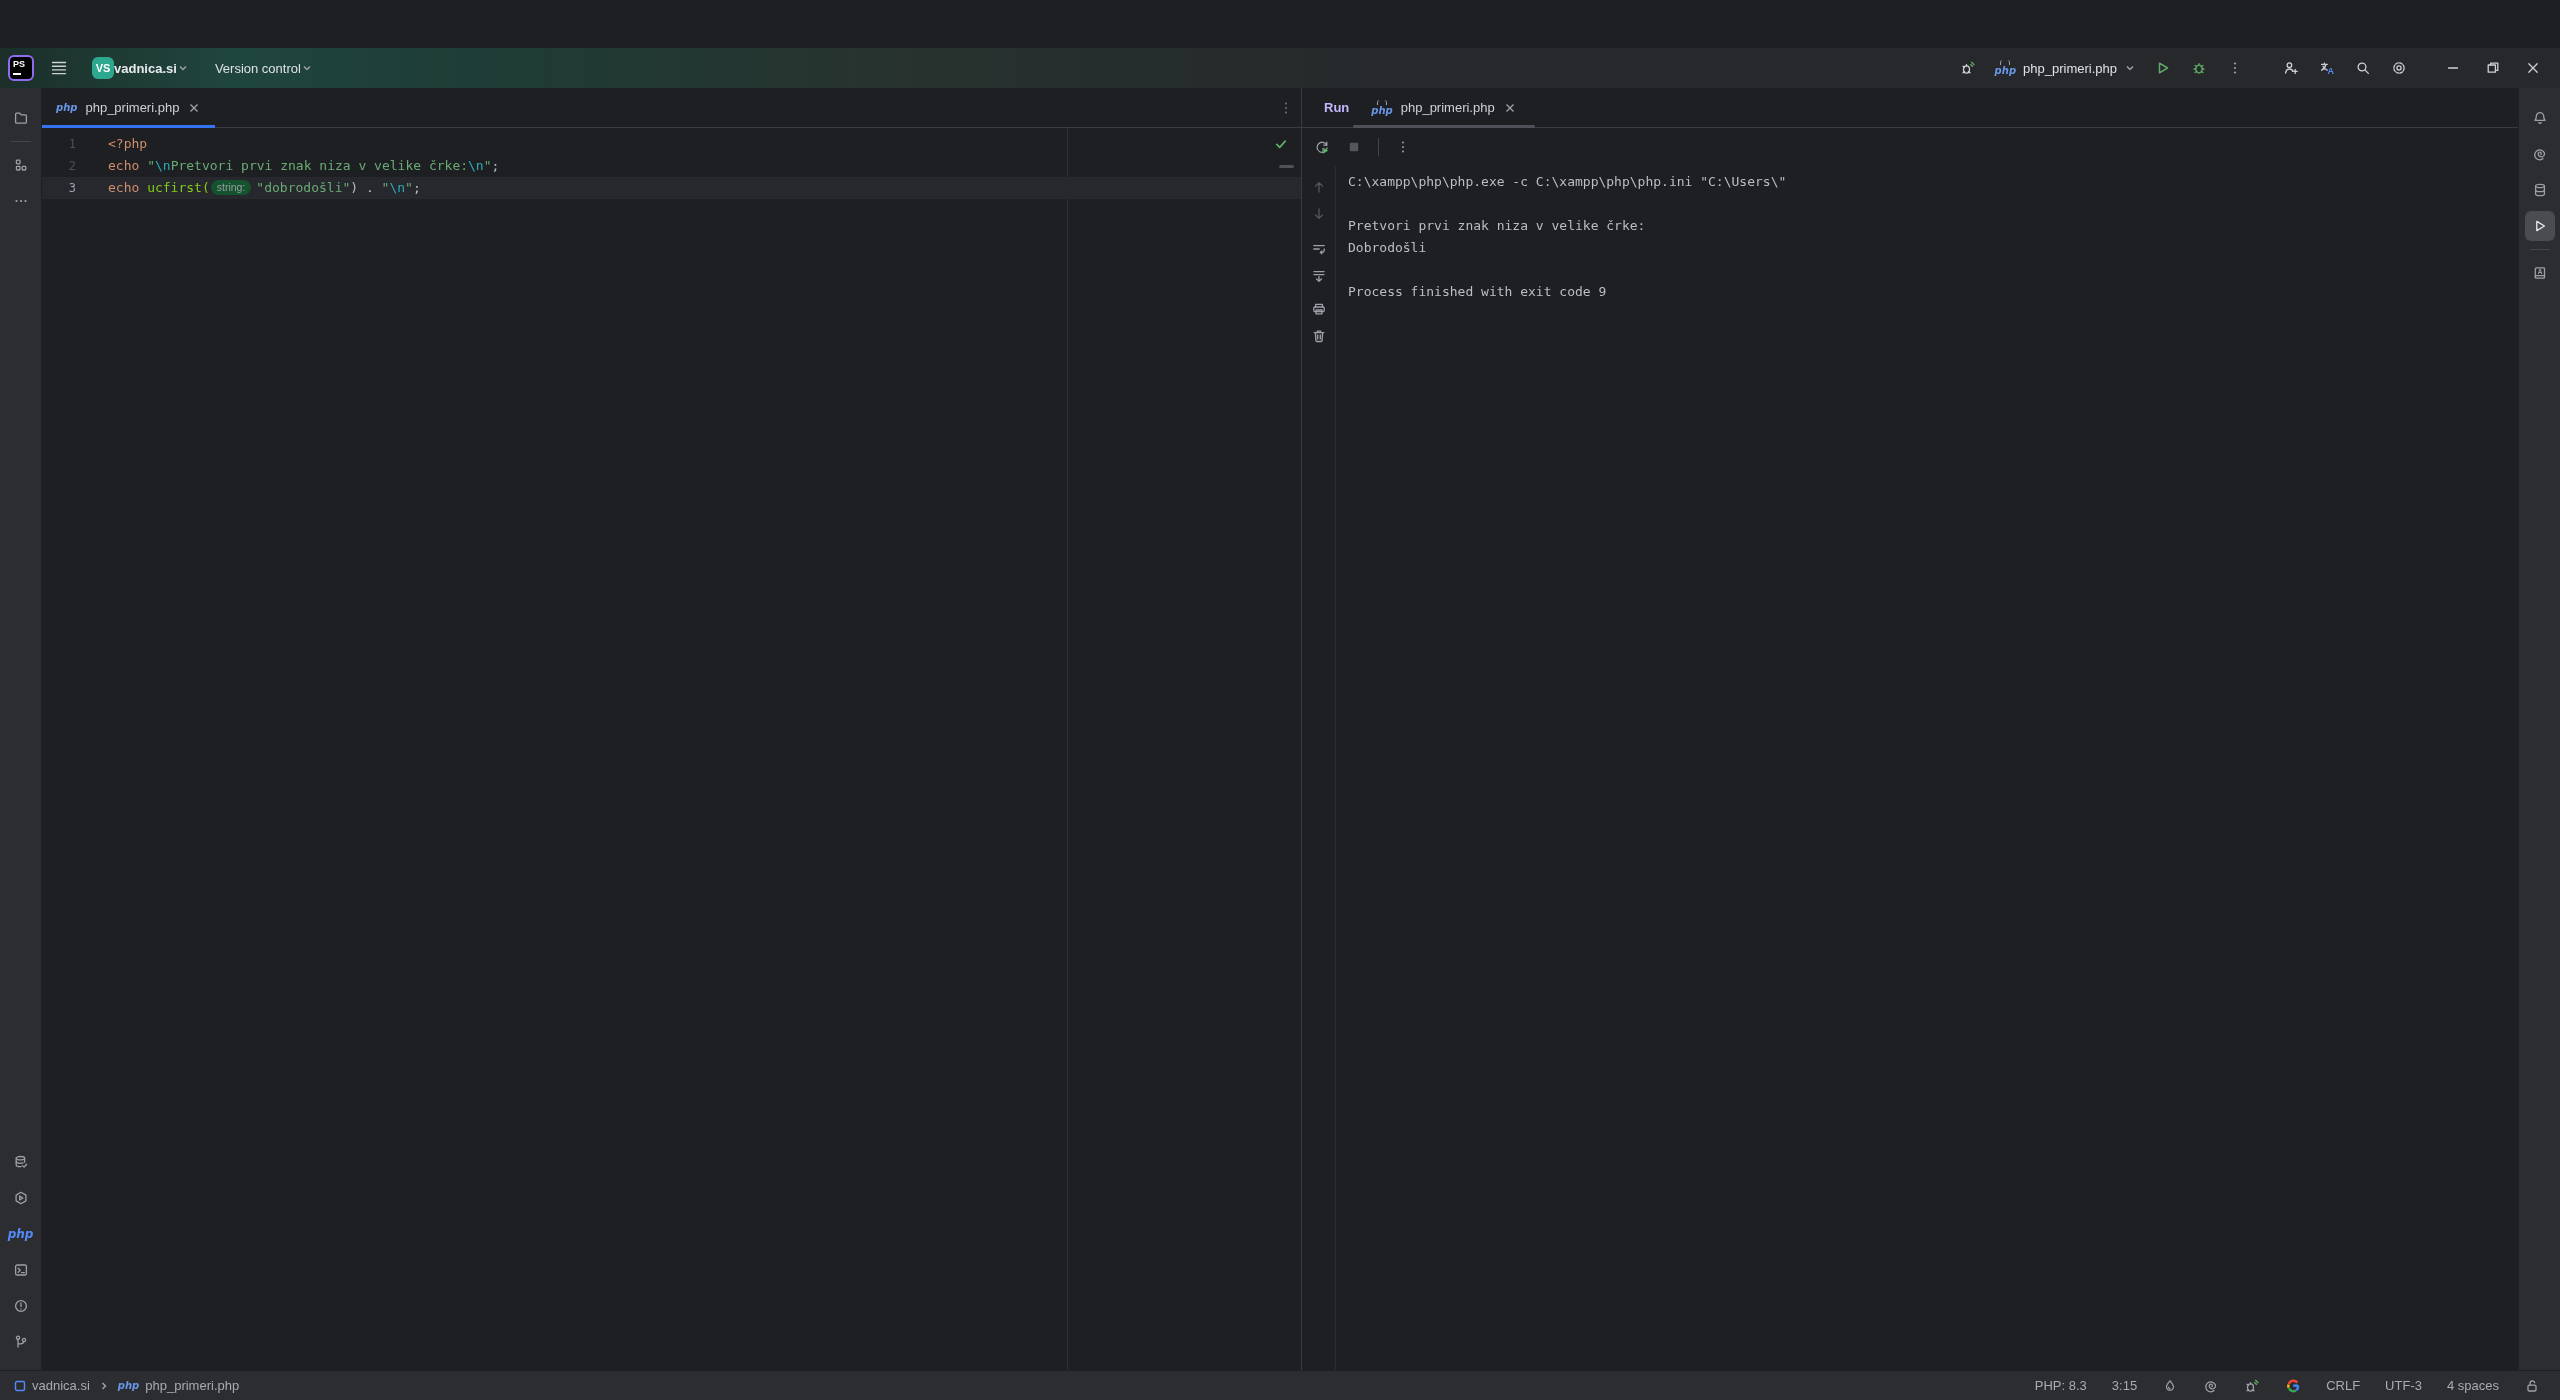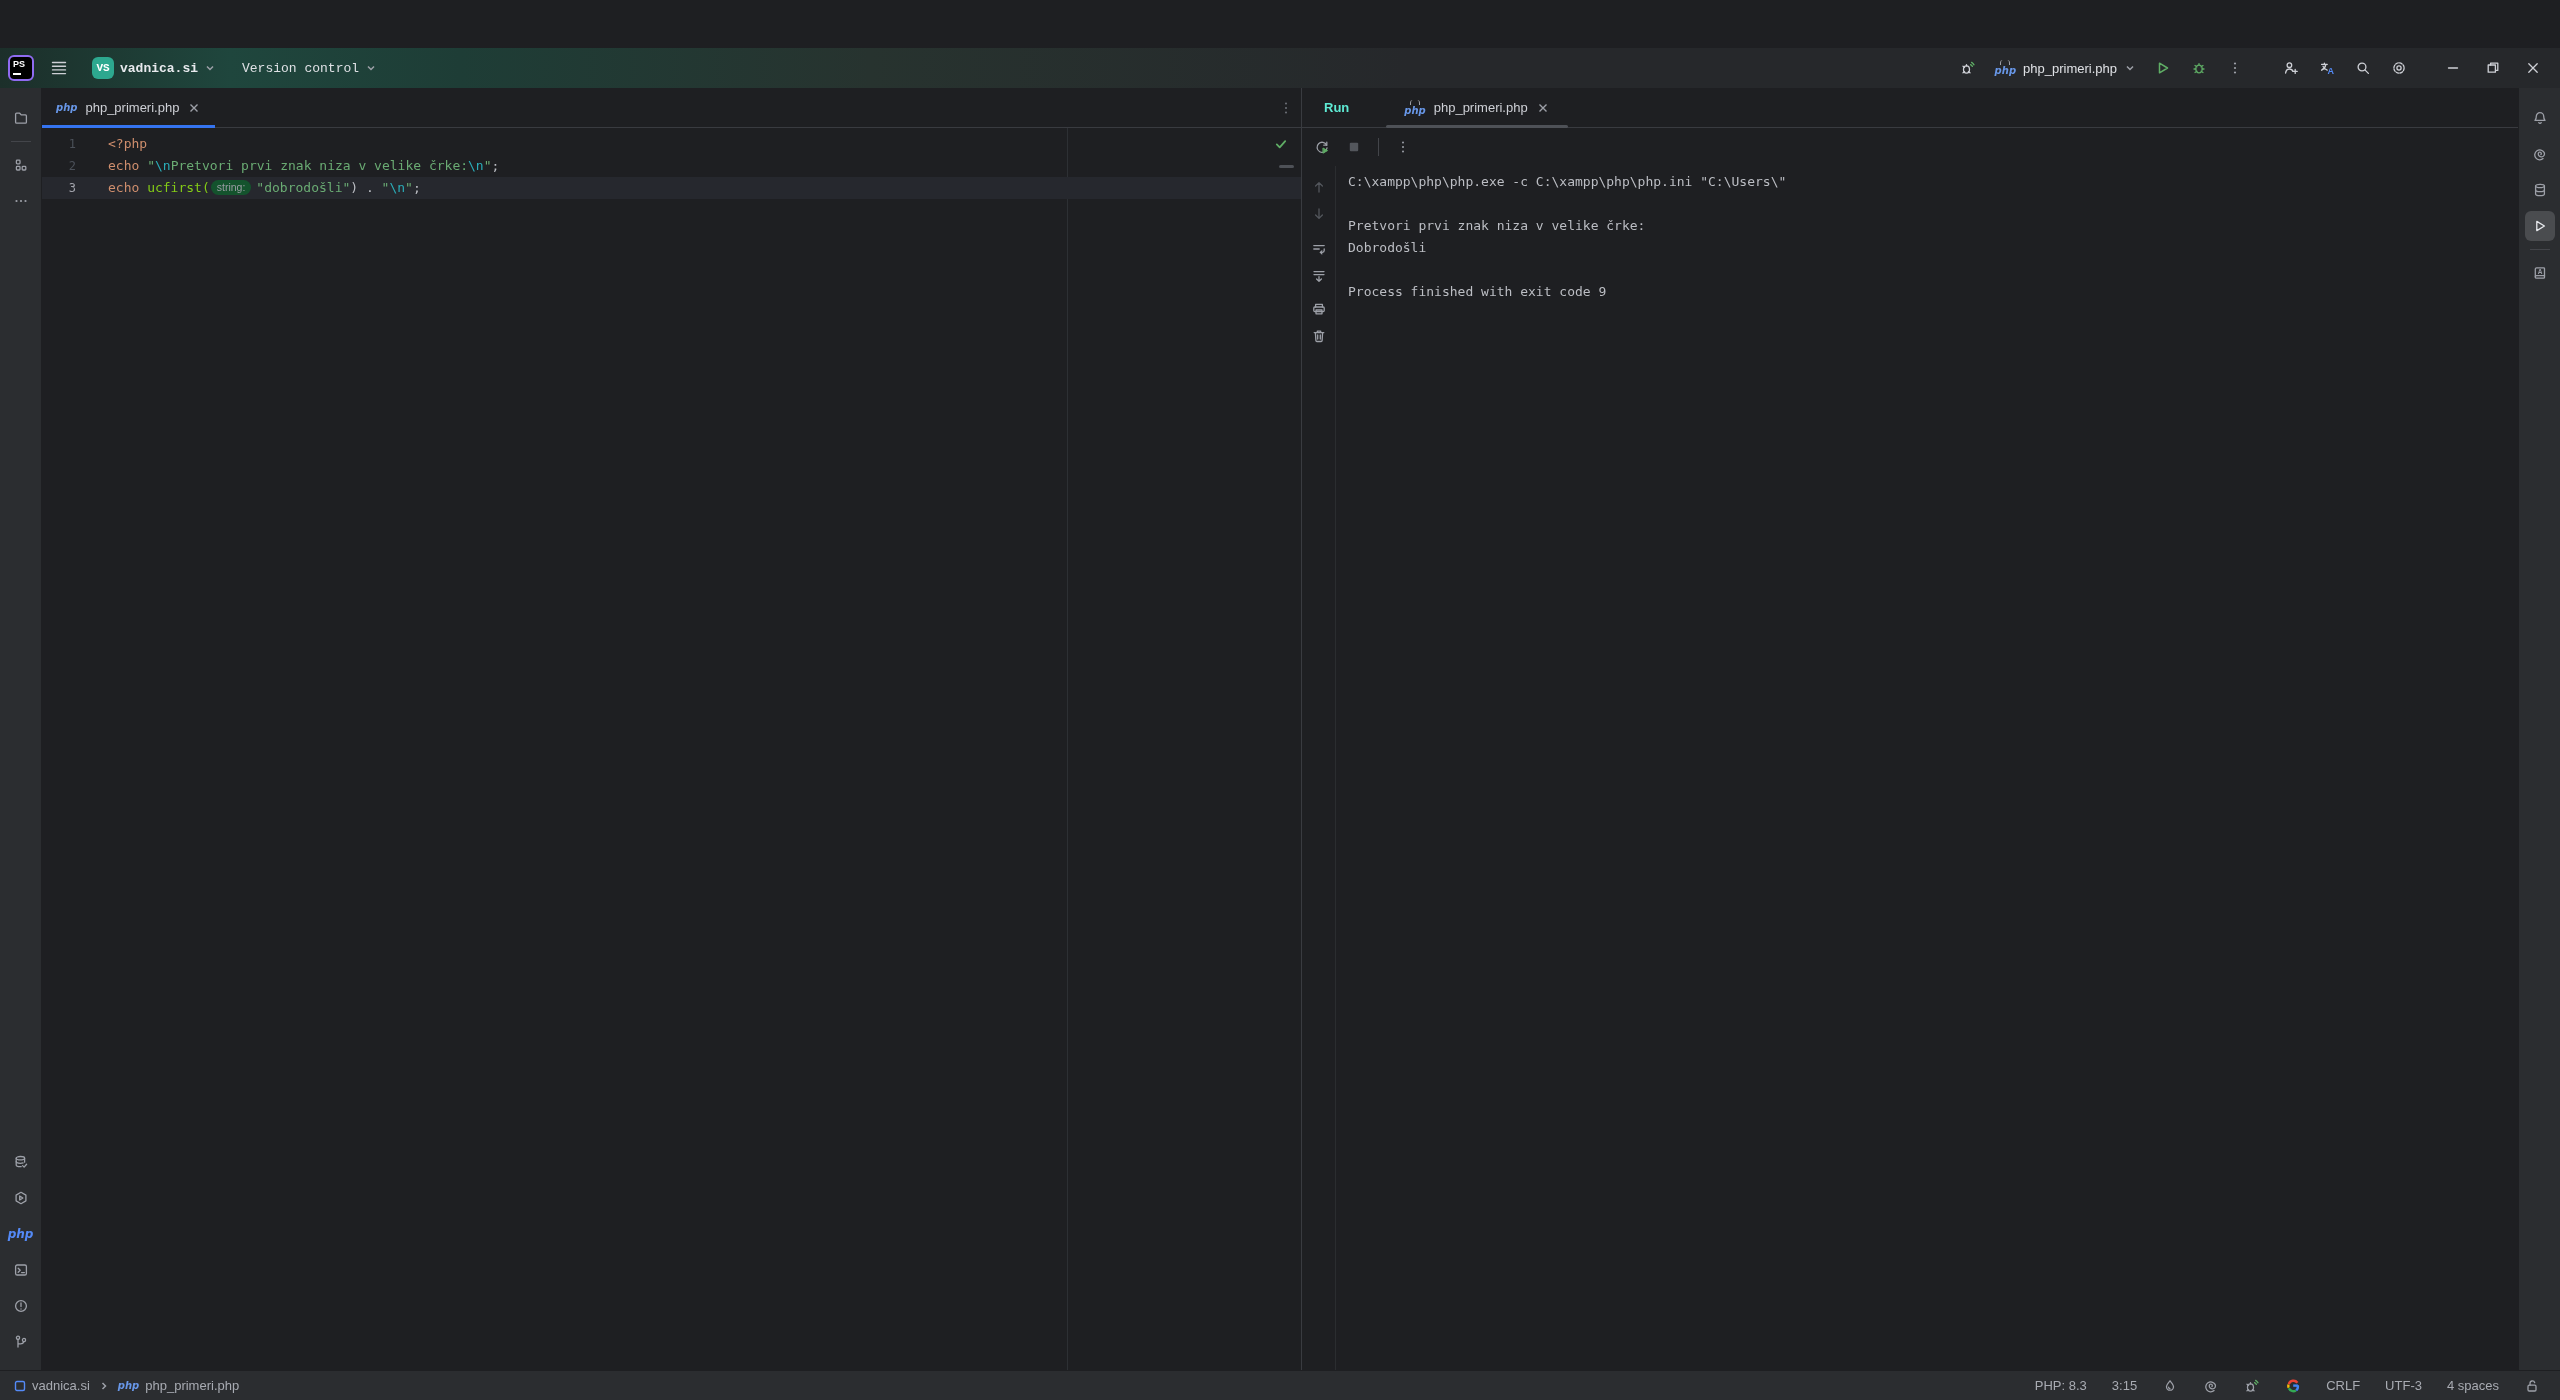--- a/index.html
+++ b/index.html
@@ -20,21 +20,21 @@
     background:linear-gradient(90deg,#1c2f2a 0%,#1f463d 9%,#1e3d36 18%,#27332f 34%,#26282b 55%,#26282b 100%);
     margin-top:48px;
   }
   .ps-logo {
     width:26px; height:26px; border-radius:6px; border:2px solid #8f6bf0;
     background:#000; color:#fff; font-size:9px; font-weight:bold;
     display:flex; align-items:flex-start; justify-content:flex-start; padding:2px 0 0 3px;
     position:relative;
   }
   .ps-logo::after { content:""; position:absolute; left:3px; bottom:4px; width:8px; height:2px; background:#fff; }
-  .tb-btn { display:flex; align-items:center; gap:6px; padding:5px 8px; border-radius:6px; cursor:default;font-family:Liberation Mono, monospace; }
+  .tb-btn { display:flex; align-items:center; padding:5px 8px; border-radius:6px; cursor:default; }
   .proj-avatar {
     width:22px; height:22px; border-radius:6px; background:#2DA88F; color:#fff;
     font-size:11px; font-weight:bold; display:flex; align-items:center; justify-content:center;
   }
   .proj-name { font-weight:600; color:#E8EAEE; }
   .menu-label { color:#DFE1E5; }
   .chev { width:12px; height:12px; stroke:#9DA0A8; fill:none; stroke-width:1.5; }
   #tb-right { margin-left:auto; display:flex; align-items:center; gap:6px; }
   .tb-ico { width:30px; height:30px; display:flex; align-items:center; justify-content:center; border-radius:6px; }
   .runcfg { display:flex; align-items:center; gap:7px; padding:4px 6px; border-radius:6px; color:#DFE1E5; }
@@ -80,21 +80,21 @@
   .tok-esc  { color:#2AACB8; }
   .tok-plain{ color:#BCBEC4; }
   .param-hint { display:inline-block; background:#14532d; color:#999C A3; color:#9a9da4; border-radius:9px;
     font-family:"Liberation Sans", sans-serif; font-size:10.5px; line-height:15px; padding:0 6px; margin:0 5px 0 1px; vertical-align:1px; }
   .insp-check { position:absolute; top:8px; right:12px; }
   .scroll-mark { position:absolute; top:37px; right:7px; width:15px; height:3px; background:#4E5157; border-radius:2px; }
 
   
   #run-pane { flex:1; display:flex; flex-direction:column; min-width:0; background:#1E1F22; }
   #run-header { height:40px; flex:none; display:flex; align-items:stretch; border-bottom:1px solid #393B40; padding-left:22px; }
-  #run-title { align-self:center; font-weight:bold; color:#5eead4; margin-right:41px; }
+  #run-title { align-self:center; font-weight:bold; color:#c4b5fd; margin-right:8px; }
   #run-toolbar { height:38px; flex:none; display:flex; align-items:center; gap:4px; padding-left:6px; }
   .tool-btn { width:28px; height:28px; display:flex; align-items:center; justify-content:center; border-radius:5px; }
   .v-div { width:1px; height:18px; background:#43454A; margin:0 6px; }
   #run-body { flex:1; display:flex; min-height:0; }
   #console-rail { width:34px; flex:none; border-right:1px solid #2b2d30; display:flex; flex-direction:column; align-items:center; padding-top:8px; }
   #console-rail .tool-btn { width:26px; height:26px; margin-bottom:1px; }
   .dim .i16 { stroke:#53565C; }
   #console-pre { flex:1; font-family:"DejaVu Sans Mono", monospace; font-size:13px; line-height:22px; color:#BCBEC4; padding:5px 12px; white-space:pre; overflow:hidden; }
 
   

